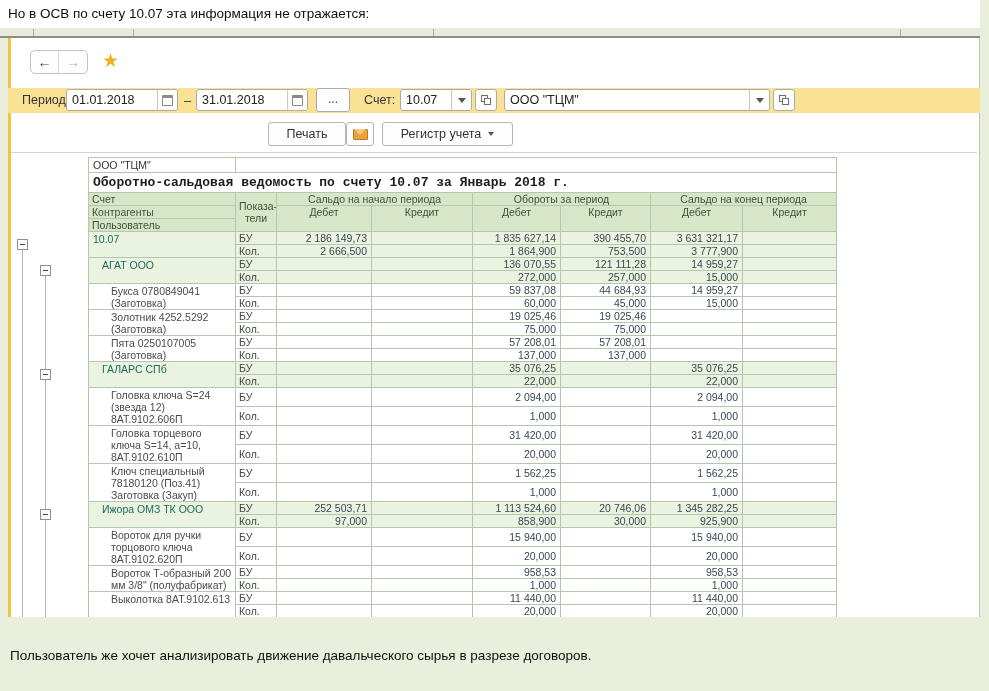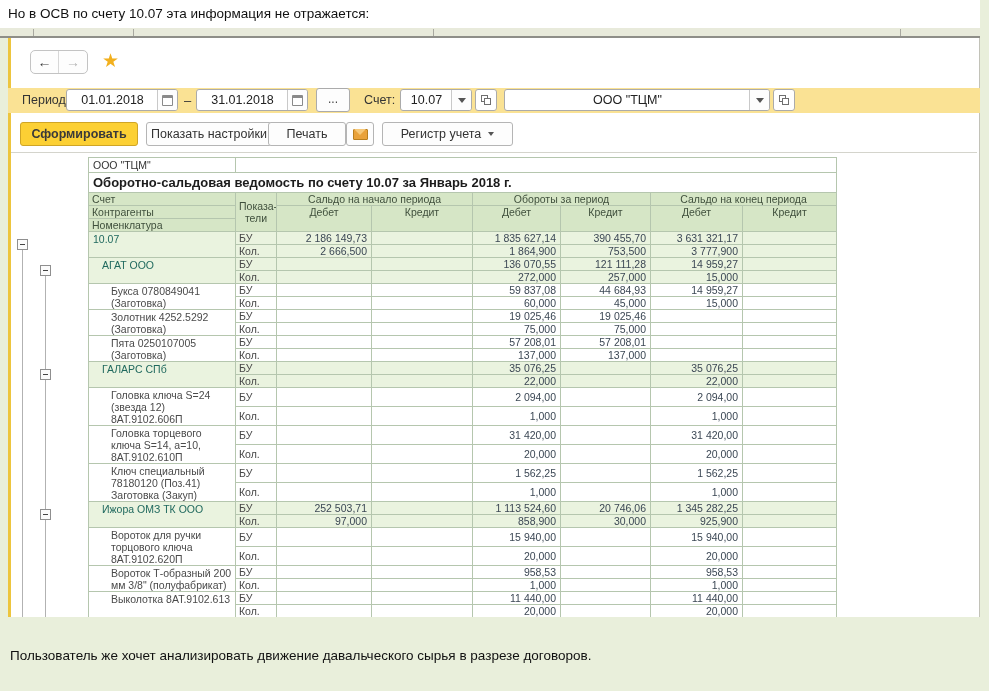--- a/index.html
+++ b/index.html
@@ -23,21 +23,21 @@
   #nav .nbtn { width:28px; height:100%; display:flex; align-items:center; justify-content:center; font-size:14px; }
   #nav .nbtn.back { color:#3c3c3c; border-right:1px solid #d7d7d7; }
   #nav .nbtn.fwd { color:#b5b5b5; }
   #fav-star { position:absolute; left:94px; top:13px; font-size:19px; color:#f2b01e; line-height:20px; }
   #win-title { position:absolute; left:126px; top:14px; font-size:15px; font-weight:bold; color:#3c463c; }
 
   
   #filters { position:absolute; left:0; top:50px; width:972px; height:25px; background:#fae294; }
   #filters .lbl { position:absolute; top:5px; font-size:12.5px; color:#333; }
   .field { position:absolute; top:1px; height:22px; background:#fff; border:1px solid #ababab; border-radius:3px; display:flex; align-items:stretch; overflow:hidden; }
-  .field .val { flex:1; font-size:12.5px; color:#222; padding:3px 4px 0 5px; white-space:nowrap;text-align:center; }
+  .field .val { flex:1; font-size:12.5px; color:#222; padding:3px 4px 0 5px; white-space:nowrap; }
   .field .sub { width:20px; border-left:1px solid #c9c9c9; display:flex; align-items:center; justify-content:center; background:#fdfdfd; }
   .cal { width:11px; height:11px; border:1px solid #8a8a8a; border-top:3px solid #8a8a8a; border-radius:1px; background:#fff; }
   .darr { width:0; height:0; border-left:4px solid transparent; border-right:4px solid transparent; border-top:5px solid #555; }
   .sqbtn { position:absolute; top:1px; width:22px; height:22px; background:#fff; border:1px solid #ababab; border-radius:3px; }
   .dupe { position:absolute; left:5px; top:5px; width:7px; height:7px; border:1px solid #6f6f6f; background:#fff; }
   .dupe2 { position:absolute; left:8px; top:8px; width:7px; height:7px; border:1px solid #6f6f6f; background:#fff; }
   #dash { position:absolute; top:5px; font-size:13px; color:#333; }
   #more-btn { position:absolute; top:0; width:34px; height:24px; background:#fdfdfd; border:1px solid #ababab; border-radius:3px; font-size:12px; color:#444; text-align:center; line-height:20px; }
 
   
@@ -51,21 +51,21 @@
   
   #report-area { position:absolute; left:3px; top:119px; width:966px; height:460px; overflow:hidden; background:#fff; }
   #tree-layer { position:absolute; left:0; top:0; width:77px; height:100%; }
   .tline { position:absolute; width:1px; background:#b2b2b2; }
   .tbox { position:absolute; width:11px; height:11px; border:1px solid #8f8f8f; background:#fbfbfb; z-index:2; }
   .tbox:before { content:""; position:absolute; left:2px; top:4px; width:5px; height:1px; background:#444; }
 
   table#rep { position:absolute; left:77px; top:0; width:748px; border-collapse:collapse; table-layout:fixed; font-size:10.5px; color:#3b4754; }
   #rep td { border:1px solid #b5c6ae; overflow:hidden; }
   #rep tr.org-row td { border-color:#b5c6ae; height:14px; font-size:10.5px; color:#333; padding:1px 4px; }
-  #rep tr.title-row td { height:20px; font-weight:bold; font-size:13px; color:#1c1c1c; padding:2px 4px; }
+  #rep tr.title-row td { height:20px; font-weight:bold; font-size:13px; color:#1c1c1c; padding:2px 4px;font-family:Liberation Mono, monospace; }
   #rep tr.hd td { background:#d6e6c6; color:#3f4f3c; height:13px; padding:0 3px; line-height:12px; }
   #rep td.hc { text-align:center; }
   #rep .rb td { height:12px; padding:0 3px; line-height:12px; vertical-align:middle; }
   #rep td.lbl { vertical-align:top; padding-top:1px; line-height:12px; color:#4a4a4a; }
   #rep tr.lvl1 td.lbl { padding-left:4px; color:#20695e; }
   #rep tr.lvl2 td.lbl { padding-left:13px; color:#20695e; }
   #rep tr.lvl3 td.lbl { padding-left:22px; }
   #rep td.ind { color:#474747; }
   #rep td.num { text-align:right; padding-right:4px; }
   #rep tr.grp td { background:#eaf3df; }
@@ -131,22 +131,20 @@
       <div class="sub">
           <span class="darr"></span>
         </div>
     </div>
     <div class="sqbtn" style="left:765px">
         <span class="dupe"></span>
         <span class="dupe2"></span>
       </div>
   </div>
 
-  <div class="tbtn" id="btn-generate" style="left:12px; width:118px">Сформировать</div>
-  <div class="tbtn" style="left:138px; width:126px">Показать настройки</div>
   <div class="tbtn" style="left:260px; width:78px">Печать</div>
   <div class="tbtn" style="left:338px; width:28px">
       <span class="env"></span>
     </div>
   <div class="tbtn" style="left:374px; width:131px">
       <span>Регистр учета</span>
       <span class="tri"></span>
     </div>
   <div id="toolbar-sep"></div>
 
@@ -190,21 +188,21 @@
         <tr class="hd">
           <td>Контрагенты</td>
           <td class="hc" rowspan="2" style="vertical-align:top">Дебет</td>
           <td class="hc" rowspan="2" style="vertical-align:top">Кредит</td>
           <td class="hc" rowspan="2" style="vertical-align:top">Дебет</td>
           <td class="hc" rowspan="2" style="vertical-align:top">Кредит</td>
           <td class="hc" rowspan="2" style="vertical-align:top">Дебет</td>
           <td class="hc" rowspan="2" style="vertical-align:top">Кредит</td>
         </tr>
         <tr class="hd">
-          <td>Номенклатура</td>
+          <td>Пользователь</td>
         </tr>
       </tbody>
       <tbody id="report-body">
           <tr class="rb lvl1 grp">
             <td rowspan="2" class="lbl">10.07</td>
             <td class="ind">БУ</td>
             <td class="num">2 186 149,73</td>
             <td class="num"></td>
             <td class="num">1 835 627,14</td>
             <td class="num">390 455,70</td>

